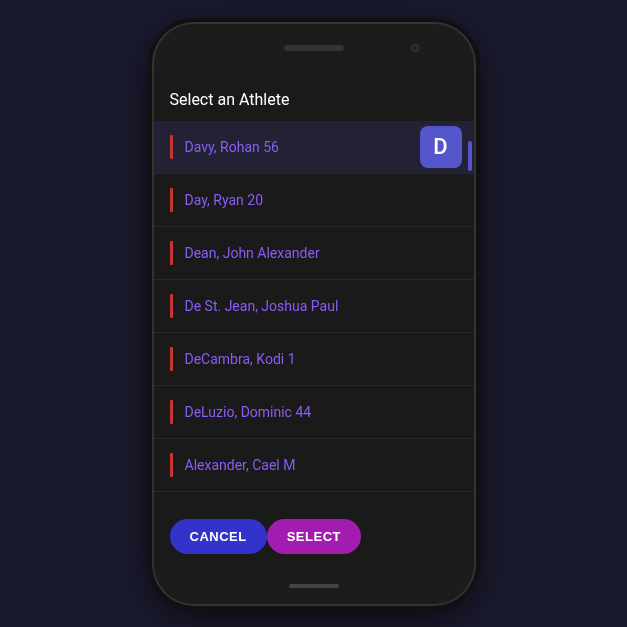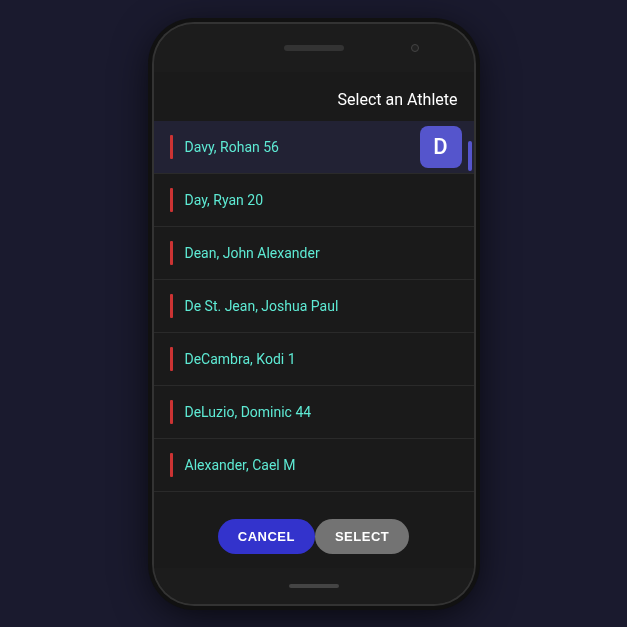--- a/index.html
+++ b/index.html
@@ -65,21 +65,21 @@
       flex: 1;
       background: #1a1a1a;
       display: flex;
       flex-direction: column;
       overflow: hidden;
       position: relative;
     }
 
     .screen-title {
       color: #ffffff;
-      text-align: right;
+      text-align: left;
       font-size: 16px;
       font-weight: 400;
       padding: 18px 16px 12px;
       flex-shrink: 0;
     }
 
     .athlete-list {
       flex: 1;
       overflow: hidden;
       position: relative;
@@ -97,21 +97,21 @@
     .athlete-item .left-bar {
       width: 3px;
       height: 24px;
       background: #cc3333;
       margin-right: 12px;
       flex-shrink: 0;
       border-radius: 1px;
     }
 
     .athlete-item .athlete-name {
-      color: #5eead4;
+      color: #8b5cf6;
       font-size: 14px;
       font-weight: 400;
     }
 
     .athlete-item.selected {
       background: rgba(80, 80, 200, 0.15);
     }
 
     .alphabet-bubble {
       position: absolute;
@@ -135,42 +135,42 @@
       right: 2px;
       top: 20px;
       width: 4px;
       height: 30px;
       background: #5555cc;
       border-radius: 2px;
     }
 
     .button-bar {
       display: flex;
-      justify-content: center;
+      justify-content: flex-start;
       align-items: center;
       padding: 12px 16px 14px;
       background: #1a1a1a;
       flex-shrink: 0;
     }
 
     .btn-cancel {
       background: #3333cc;
       color: white;
       border: none;
       border-radius: 20px;
       padding: 10px 20px;
       font-size: 13px;
       font-weight: 600;
       letter-spacing: 0.5px;
       cursor: pointer;
       text-transform: uppercase;
     }
 
     .btn-select {
-      background: #737373;
+      background: #a21caf;
       color: white;
       border: none;
       border-radius: 20px;
       padding: 10px 20px;
       font-size: 13px;
       font-weight: 600;
       letter-spacing: 0.5px;
       cursor: pointer;
       text-transform: uppercase;
     }

